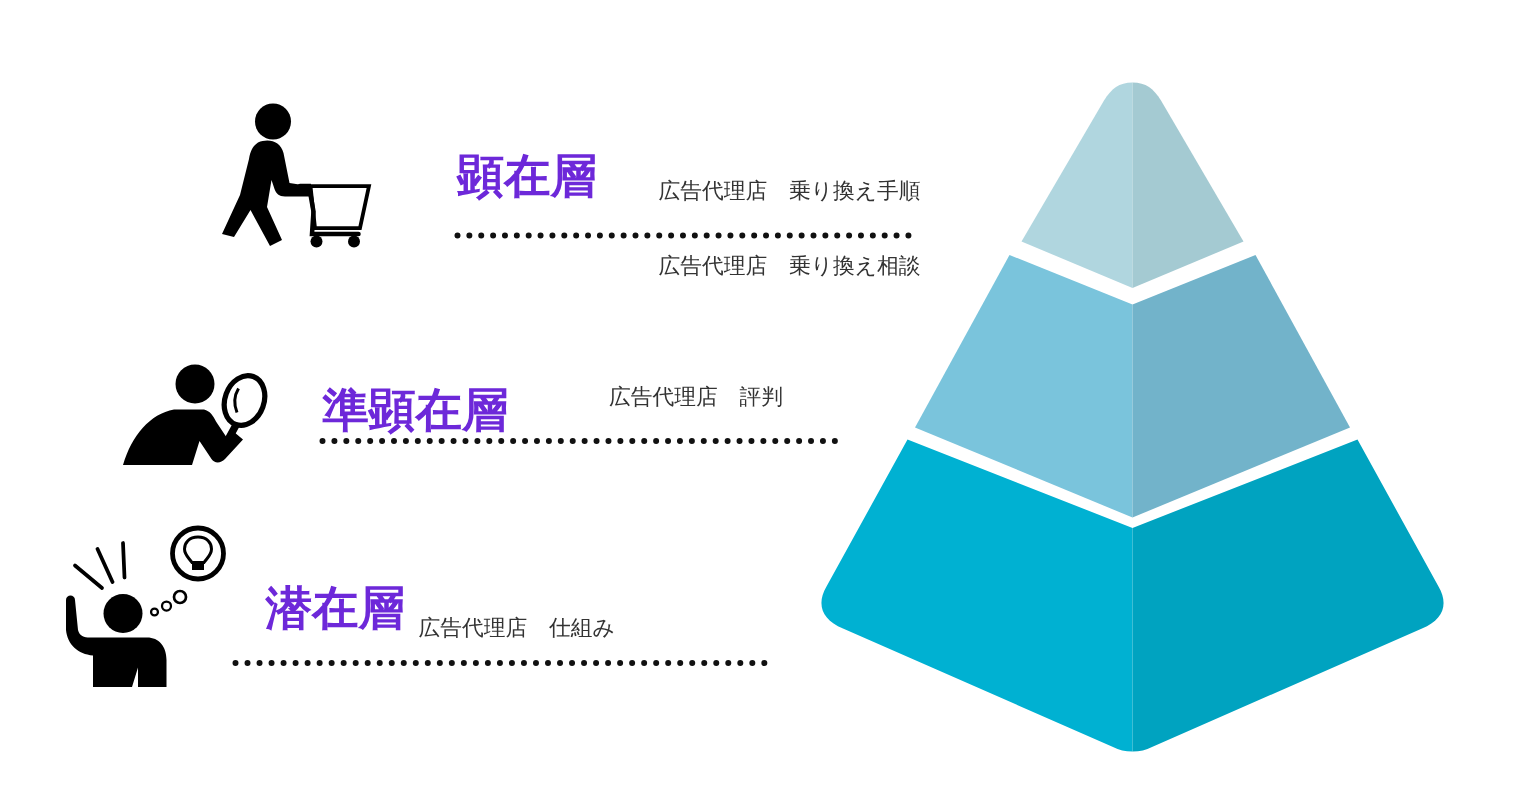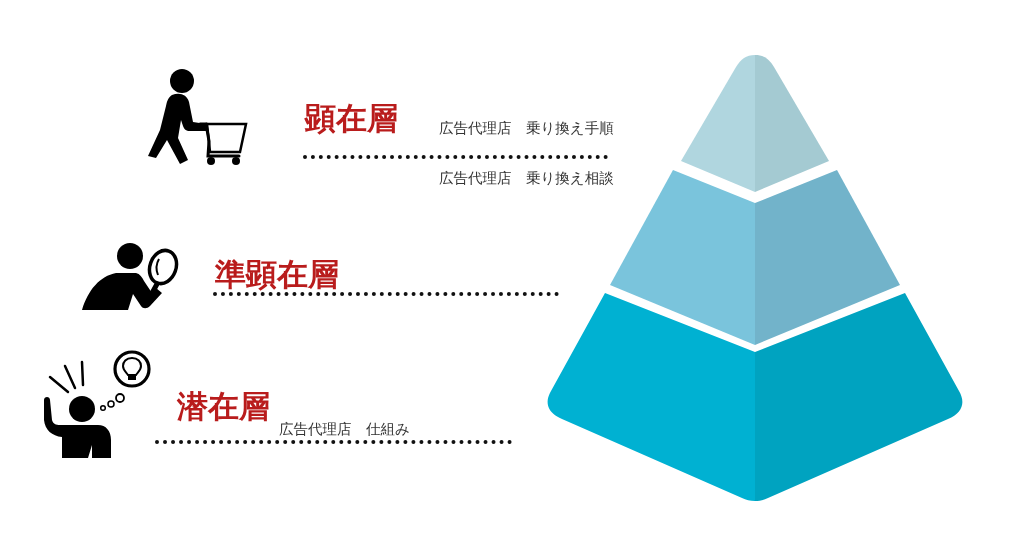--- a/index.html
+++ b/index.html
@@ -1,19 +1,19 @@
 <!DOCTYPE html>
 <html><head>
 <meta charset="utf-8">
 <style>
   html, body { margin: 0; padding: 0; background: #ffffff; }
   body { width: 1024px; height: 538px; position: relative; overflow: hidden;
          font-family: "DejaVu Sans", "Liberation Sans", sans-serif; }
   .abs { position: absolute; }
-  .tier-title { position: absolute; color: #b91c1c; font-weight: bold; font-size: 31px;
+  .tier-title { position: absolute; color: #6d28d9; font-weight: bold; font-size: 31px;
                 line-height: 34px; letter-spacing: 0px; white-space: nowrap; }
   .kw { position: absolute; color: #333333; font-size: 14.5px; line-height: 26px; white-space: nowrap; }
   .kw div { height: 26px; margin-top: 24px; }
   .dots { position: absolute; height: 0; border-top: 4px dotted #111111; }
   svg { position: absolute; left: 0; top: 0; }
 </style>
 </head>
 <body>
 
 <svg width="1024" height="538" viewBox="0 0 1024 538">
@@ -55,20 +55,21 @@
 <div class="abs" style="left:0;top:0;">
   <svg width="1024" height="538" viewBox="0 0 1024 538">
     <circle cx="130" cy="256" r="13" fill="#000"></circle>
     <path d="M82,310 C88,290 100,276 116,273 L136,273 C140,274 142,277 144,281 L152,293 L156,288 L162,293 L150,306 C147,309 143,309 141,306 L133,294 L128,310 Z" fill="#000"></path>
     <ellipse cx="163" cy="267" rx="13" ry="17" transform="rotate(20 163 267)" stroke="#000" stroke-width="3.5" fill="#fff"></ellipse>
     <path d="M159,259 C156,264 156,270 158,275" stroke="#000" stroke-width="2" fill="none"></path>
     <path d="M157,284 L151,295" stroke="#000" stroke-width="5" stroke-linecap="round"></path>
   </svg>
   <div class="tier-title" style="left:215px;top:257px;">準顕在層</div>
   <div class="kw" style="left:406px;top:228px;">
+    <div>広告代理店　評判</div>
   </div>
   <div class="dots" style="left:213px;top:292px;width:346px;"></div>
 </div>
 
 <div class="abs" style="left:0;top:0;">
   <svg width="1024" height="538" viewBox="0 0 1024 538">
 
     <path d="M50,377 L68,392" stroke="#000" stroke-width="2.5" stroke-linecap="round"></path>
     <path d="M65,366 L75,388" stroke="#000" stroke-width="2.5" stroke-linecap="round"></path>
     <path d="M82,362 L83,385" stroke="#000" stroke-width="2.5" stroke-linecap="round"></path>
@@ -79,17 +80,17 @@
 
     <circle cx="103" cy="408" r="2.3" stroke="#000" stroke-width="1.5" fill="#fff"></circle>
     <circle cx="111" cy="404" r="3" stroke="#000" stroke-width="1.5" fill="#fff"></circle>
     <circle cx="120" cy="398" r="4" stroke="#000" stroke-width="1.8" fill="#fff"></circle>
 
     <circle cx="132" cy="369" r="17" stroke="#000" stroke-width="3.2" fill="#fff"></circle>
     <path d="M132,358 C126,358 123,362 123,366 C123,370 126,372 128,375 L136,375 C138,372 141,370 141,366 C141,362 138,358 132,358 Z" stroke="#000" stroke-width="2" fill="#fff"></path>
     <rect x="128" y="376" width="8" height="4" fill="#000"></rect>
   </svg>
   <div class="tier-title" style="left:157px;top:389px;margin-left:20px;">潜在層</div>
-  <div class="kw" style="left:279px;top:392px;font-family:Liberation Serif, serif;">
+  <div class="kw" style="left:279px;top:382px;font-family:Liberation Serif, serif;">
     <div>広告代理店　仕組み</div>
   </div>
   <div class="dots" style="left:155px;top:440px;width:357px;"></div>
 </div>
 
 </body></html>

